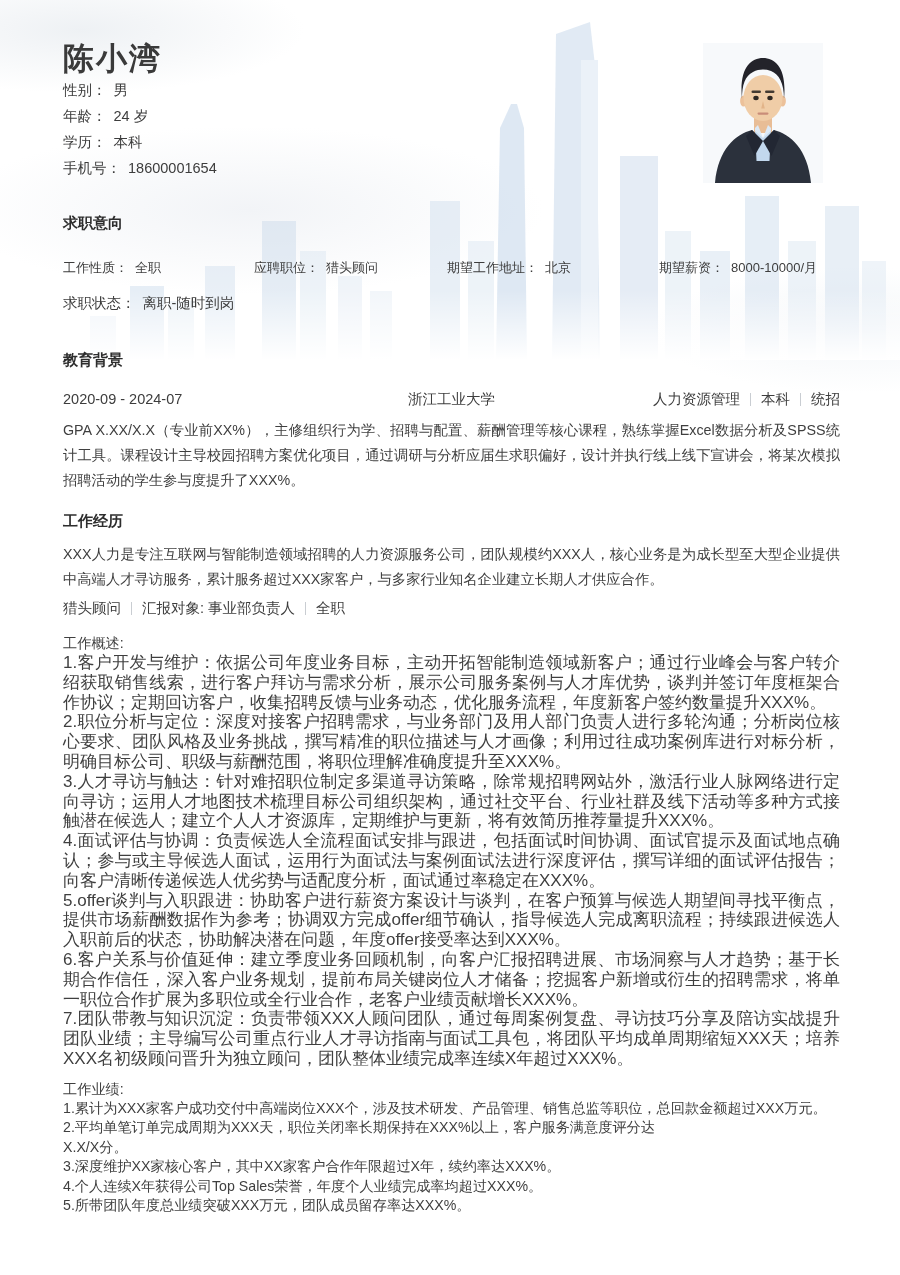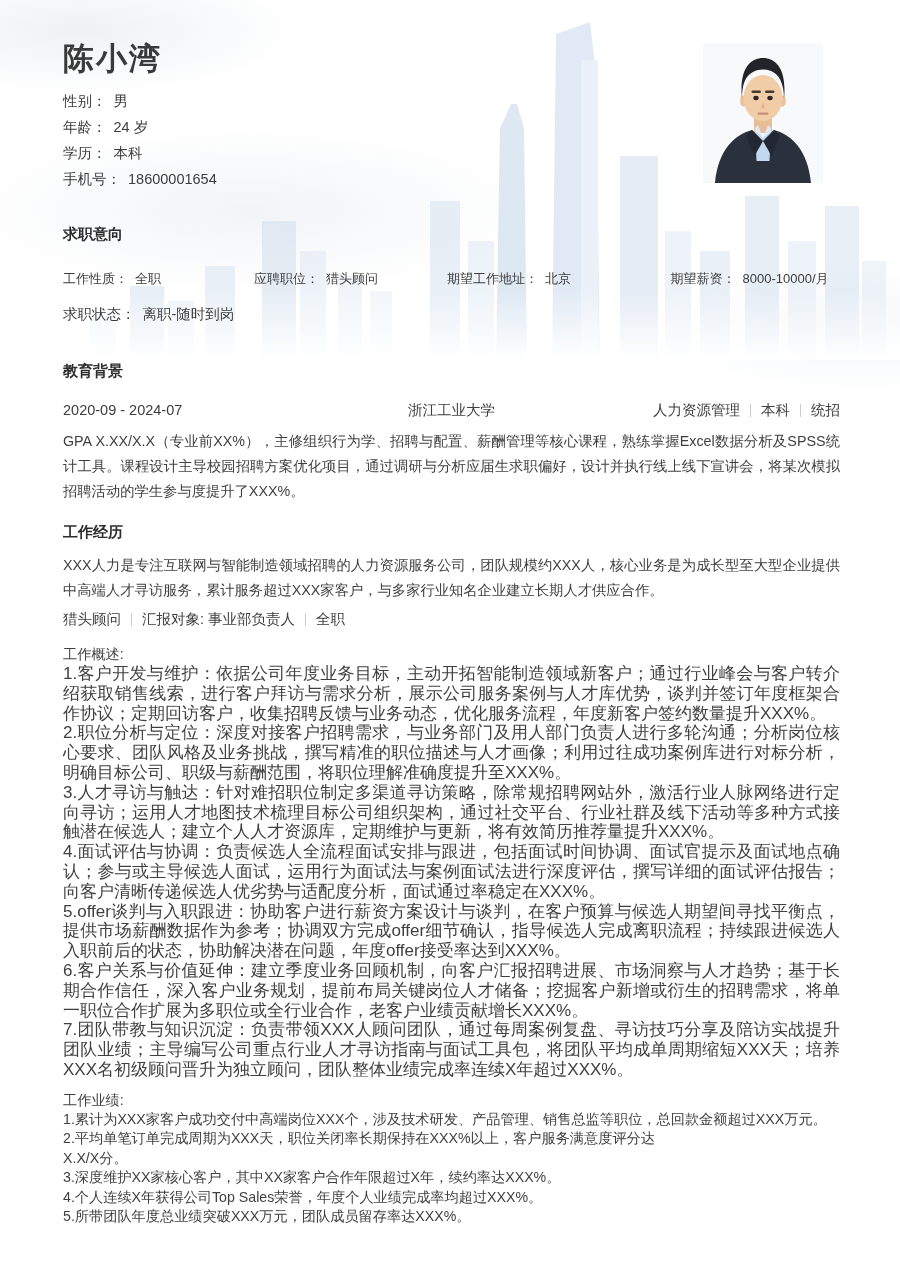--- a/index.html
+++ b/index.html
@@ -15,37 +15,37 @@
     overflow:hidden;
     font-family:"Liberation Sans","DejaVu Sans",sans-serif;
     color:#3d3d3d;
     -webkit-font-smoothing:antialiased;
   }
   .skyline{position:absolute;top:0;left:0;width:900px;height:360px;pointer-events:none;}
   .content{position:relative;padding:0 60px 0 63px;}
 
   .name{padding-top:41px;font-size:31px;line-height:36px;font-weight:bold;color:#3a3a3a;letter-spacing:2px;}
 
-  .info-grid{margin-top:11px;display:flex;}
+  .info-grid{margin-top:0;display:flex;}
   .info-col-left{width:237px;flex:none;}
   .info-col-right{flex:1;}
   .info-row{height:26px;line-height:26px;font-size:14.5px;white-space:nowrap;}
   .lbl{color:#3d3d3d;}
   .val{margin-left:7px;color:#3d3d3d;}
 
   .photo{position:absolute;left:703px;top:43px;width:120px;height:140px;}
   .photo svg{display:block;width:120px;height:140px;}
 
   .sec-title{font-size:15px;line-height:23px;font-weight:bold;color:#2d2d2d;}
   .sec-objective{margin-top:30px;}
   .obj-row1{margin-top:25px;display:flex;font-size:13px;line-height:17px;}
   .obj-item1{width:191px;flex:none;}
   .obj-item2{width:193px;flex:none;}
   .obj-item3{width:212px;flex:none;}
-  .obj-item4{flex:1;text-align:center;}
+  .obj-item4{flex:1;}
   .obj-row2{margin-top:19px;font-size:14.5px;line-height:17px;}
 
   .sec-education{margin-top:36px;}
   .meta-row{margin-top:19px;display:grid;grid-template-columns:1fr auto 1fr;align-items:baseline;font-size:14.5px;line-height:19px;}
   .meta-left{text-align:left;white-space:nowrap;}
   .meta-center{text-align:right;white-space:nowrap;}
   .meta-right{text-align:right;white-space:nowrap;}
   .sep{display:inline-block;width:1px;height:13px;background:#c9cdd2;margin:0 10px;vertical-align:-2px;}
 
   .desc{margin-top:9px;font-size:14.3px;line-height:25px;text-align:justify;color:#3f3f3f;}

